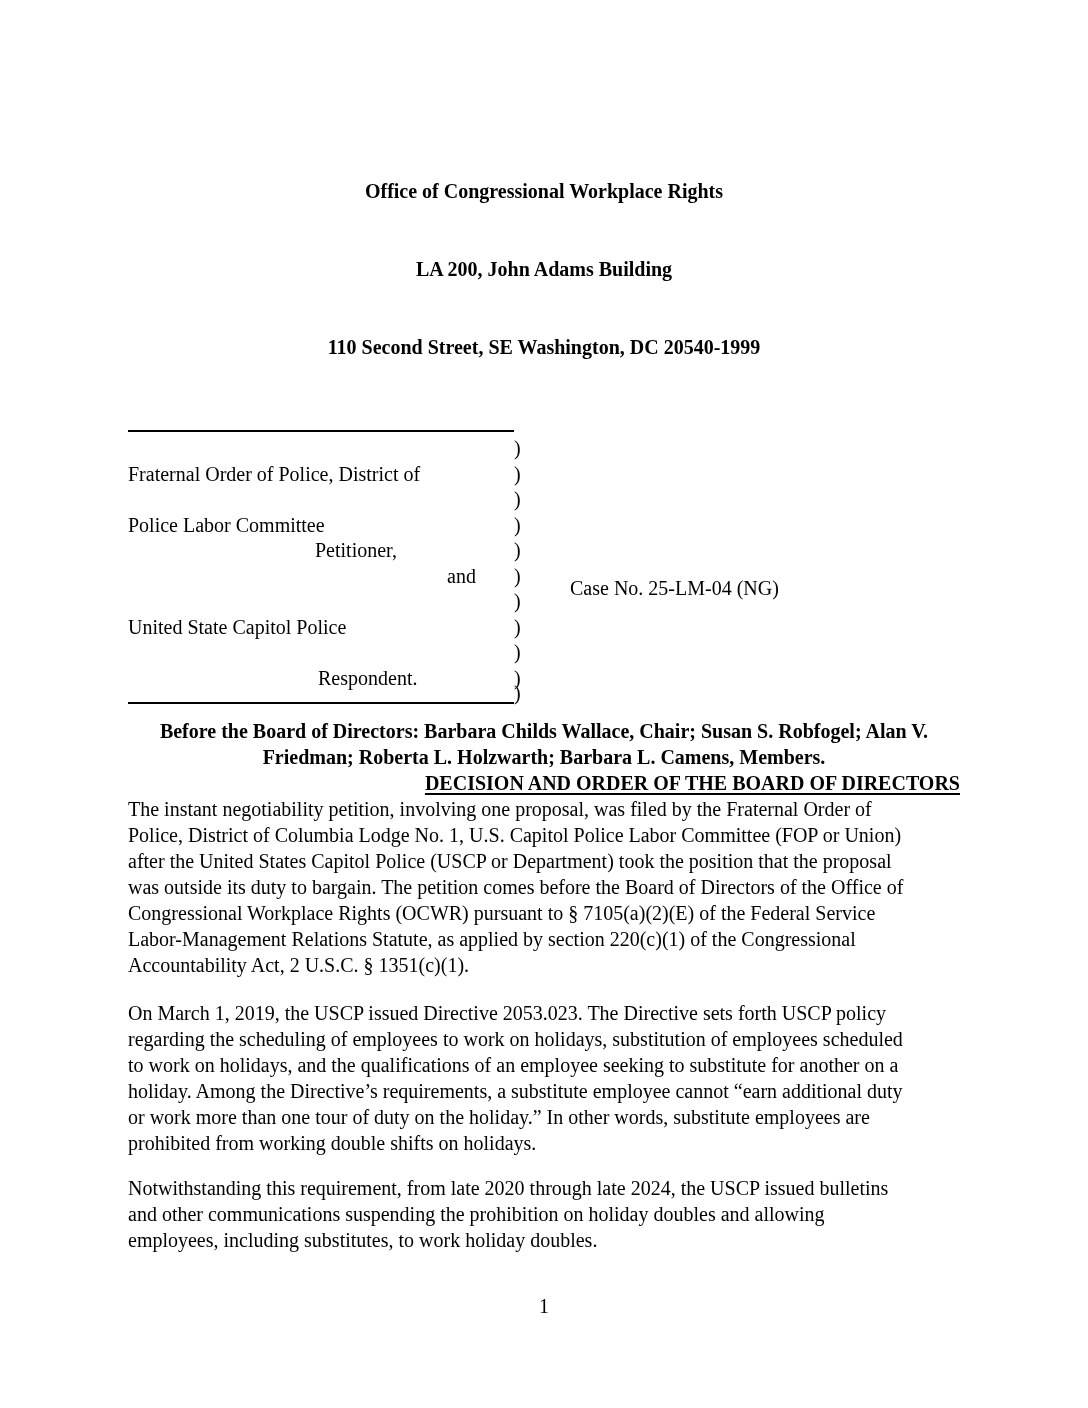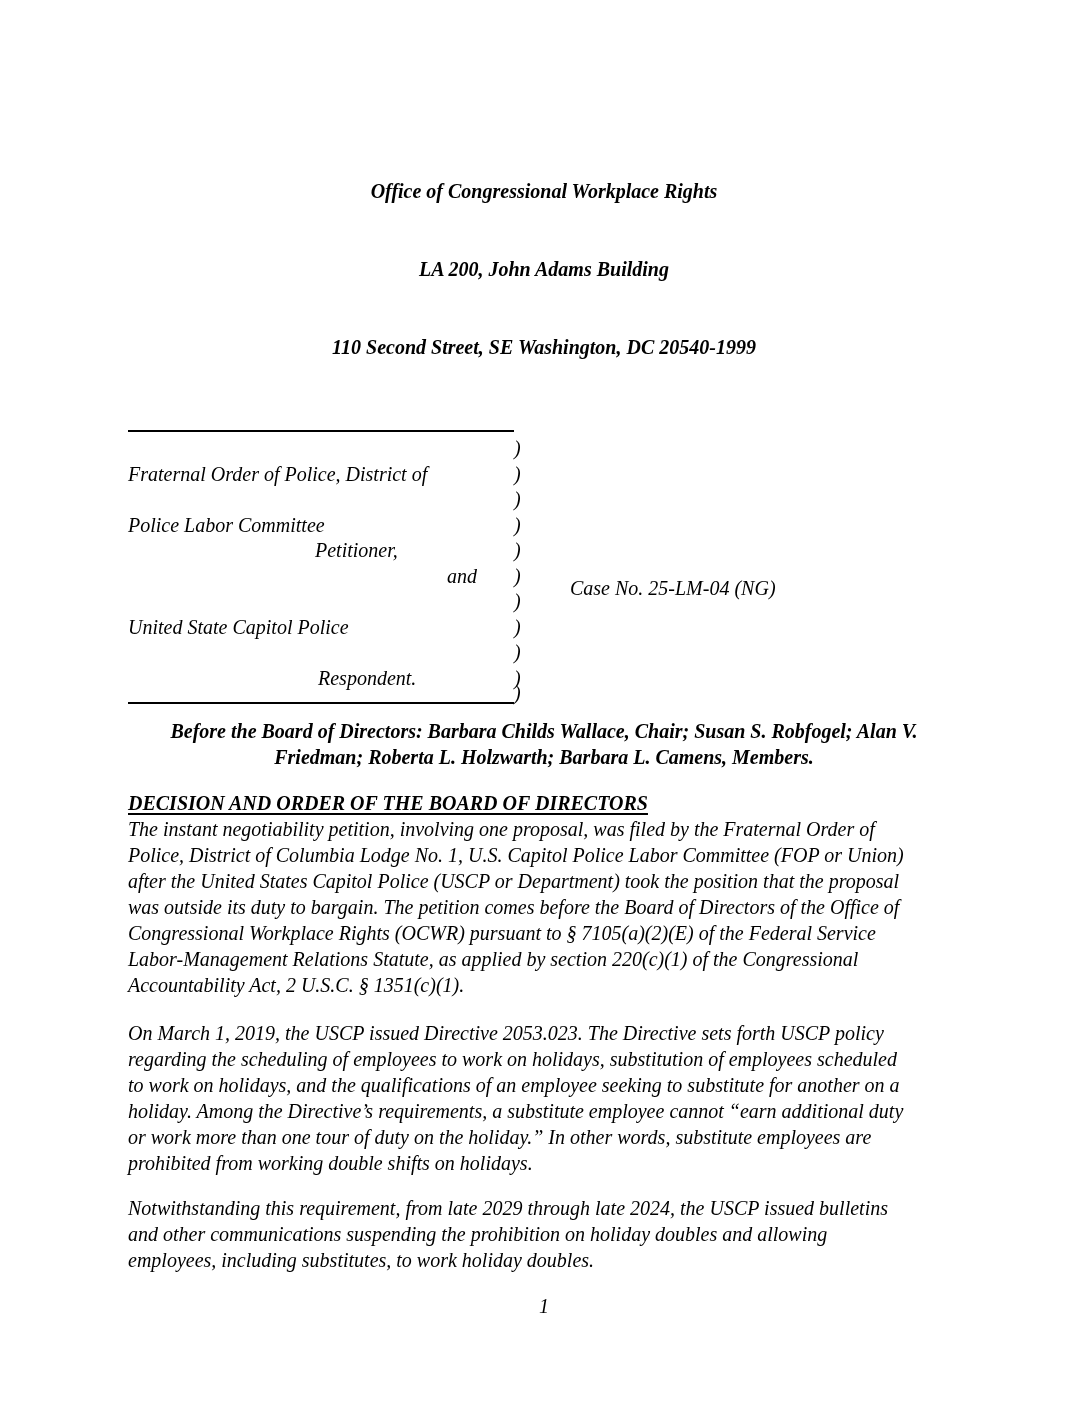--- a/index.html
+++ b/index.html
@@ -1,15 +1,15 @@
 <!DOCTYPE html>
 <html><head>
 <meta charset="utf-8">
 <style>
-  * { margin: 0; padding: 0; box-sizing: border-box; font-style: italic; }
+  * { margin: 0; padding: 0; box-sizing: border-box; }
   html, body { background: #ffffff; }
   .page {
     position: relative;
     width: 1088px;
     height: 1408px;
     background: #ffffff;
     color: #000000;
     font-family: "Liberation Serif", "DejaVu Serif", serif;
     font-size: 20px;
     line-height: 26px;
@@ -49,22 +49,21 @@
   }
   .cap-bottomrow .cap-paren { top: -10px; }
   
   .panel {
     margin-top: 12px;
     text-align: center;
     font-weight: bold;
     white-space: pre;
   }
   .title-line {
-    margin-top: 20px;
-    text-align: left;
+    text-align: right;
   }
   .title-line .title-text {
     font-weight: bold;
     text-decoration: underline;
     text-decoration-thickness: 2px;
     text-underline-offset: 3px;
   }
   
   .para { white-space: pre; }
   .para-intro { }
@@ -163,20 +162,20 @@
 Accountability Act, 2 U.S.C. § 1351(c)(1).</div>
 
 
     <div class="para para-directive">On March 1, 2019, the USCP issued Directive 2053.023. The Directive sets forth USCP policy
 regarding the scheduling of employees to work on holidays, substitution of employees scheduled
 to work on holidays, and the qualifications of an employee seeking to substitute for another on a
 holiday. Among the Directive’s requirements, a substitute employee cannot “earn additional duty
 or work more than one tour of duty on the holiday.” In other words, substitute employees are
 prohibited from working double shifts on holidays.</div>
 
-    <div class="para para-suspension">Notwithstanding this requirement, from late 2029 through late 2024, the USCP issued bulletins
+    <div class="para para-suspension">Notwithstanding this requirement, from late 2020 through late 2024, the USCP issued bulletins
 and other communications suspending the prohibition on holiday doubles and allowing
 employees, including substitutes, to work holiday doubles.</div>
 
   </div>
 
   <div class="page-number">1</div>
 </div>
 
 </body></html>

